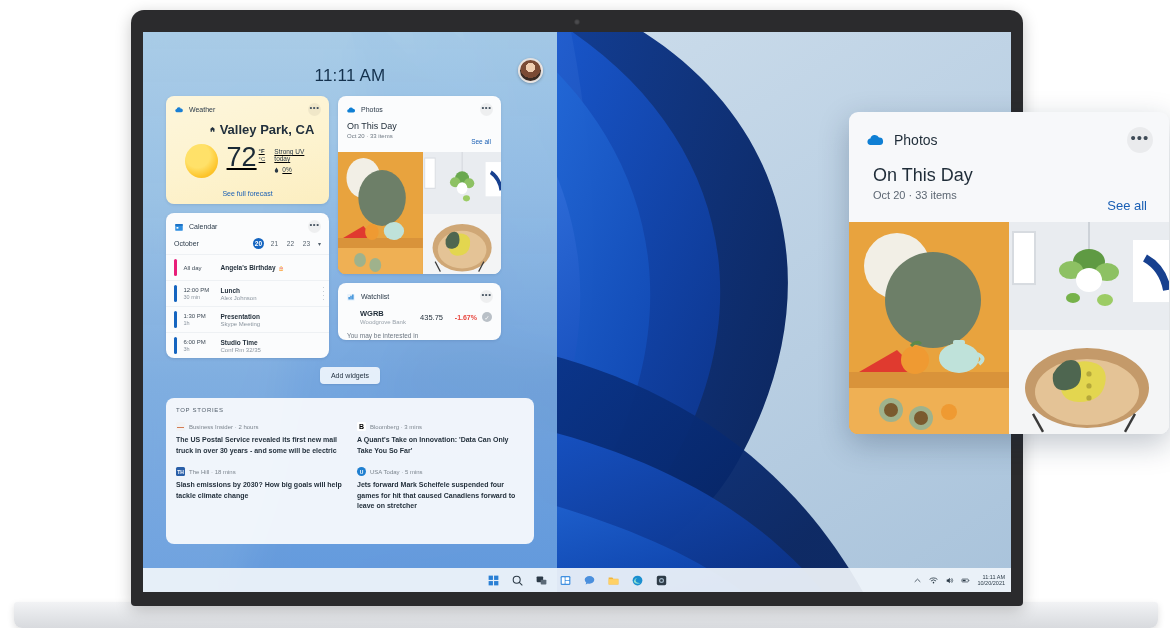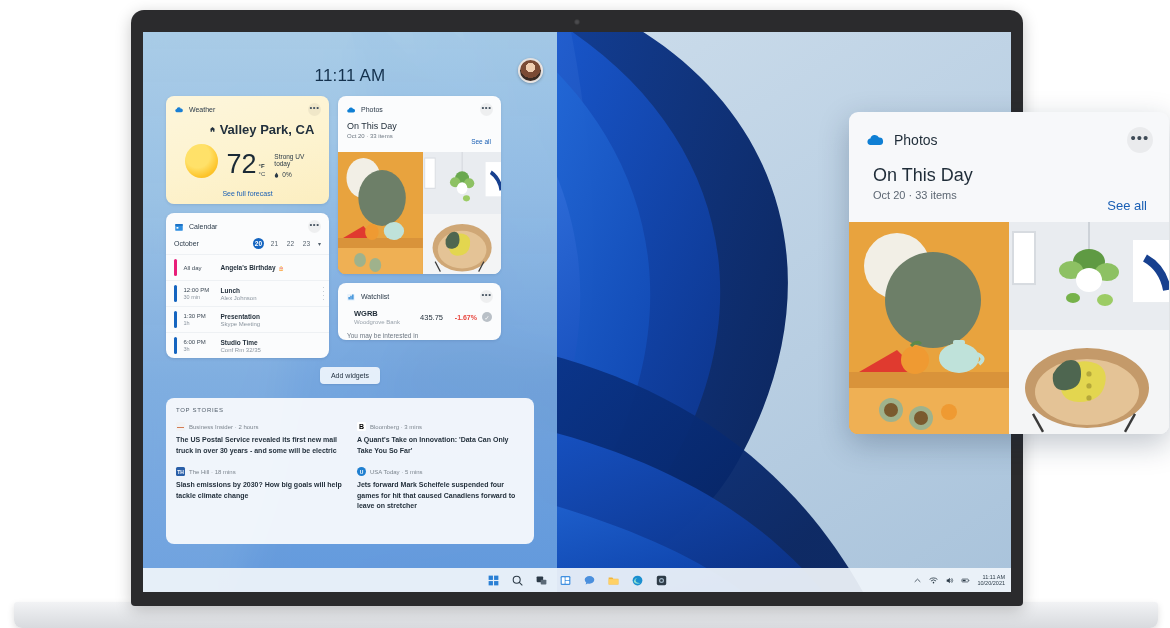--- a/index.html
+++ b/index.html
@@ -86,21 +86,21 @@
     margin-left: auto; width: 13px; height: 13px; border-radius: 50%;
     display: flex; align-items: center; justify-content: center;
     background: rgba(0,0,0,.05); color: #44525f;
     font-size: 8px; letter-spacing: .5px; line-height: 1; padding-bottom: 3px;
   }
   .ico { width: 10px; height: 10px; flex: none; display: block; }
 
   
   .weather { background: linear-gradient(165deg,#fdf6dc 0%,#fdf3cf 55%,#fceec0 100%); height: 108px; position: relative; }
   .w-loc { display: flex; align-items: center; justify-content: center; gap: 4px; font-size: 13px; color: #22303d; font-weight: bold; margin-top: 3px; margin-left: 28px; }
-  .w-row { display: flex; align-items: flex-end; padding: 1px 9px 0 17px; }
+  .w-row { display: flex; align-items: flex-start; padding: 1px 9px 0 17px; text-decoration: underline; }
   .w-sun { width: 34px; height: 34px; border-radius: 50%; margin-top: 6px; margin-left: 2px;
            background: radial-gradient(circle at 38% 34%, #ffe169 0 40%, #fdc52c 70%, #f7b214 100%); }
   .w-temp { font-size: 27px; color: #1b2a36; line-height: 1; margin-left: 9px; margin-top: 6px; font-weight: 300; }
   .w-units { font-size: 6px; color: #3c4a57; line-height: 1.35; margin-top: 9px; margin-left: 2px; }
   .w-units .sel { font-weight: bold; color: #1b2a36; }
   .w-right { margin-left: 9px; margin-top: 10px; }
   .w-uv { font-size: 6.5px; color: #2b3a47; }
   .w-prec { font-size: 6.5px; color: #2b3a47; margin-top: 4px; display: flex; align-items: center; gap: 3px; }
   .w-link { position: absolute; left: 0; right: 0; bottom: 7px; text-align: center; font-size: 7px; color: #1a5fb4; }
 
@@ -128,21 +128,21 @@
   .ph-sub { font-size: 6px; color: #6d7782; padding: 2px 0 0 9px; }
   .ph-seeall { position: absolute; right: 10px; top: 42px; font-size: 6.5px; color: #1a5fb4; }
   .ph-grid { position: absolute; left: 0; right: 0; bottom: 0; top: 56px; display: flex; }
   .ph-main { width: 52%; position: relative; overflow: hidden; background: #e8a33e; }
   .ph-side { width: 48%; display: flex; flex-direction: column; }
   .ph-side-top { flex: 1.05; position: relative; overflow: hidden; background: #e9ecef; }
   .ph-side-bot { flex: 1; position: relative; overflow: hidden; background: #f3f4f5; }
 
   
   .watch { background: #fbfcfd; }
-  .stock { display: flex; align-items: center; padding: 3px 9px 4px 16px; }
+  .stock { display: flex; align-items: center; padding: 3px 9px 4px 22px; }
   .st-sym { font-size: 7.5px; color: #1f2c38; font-weight: bold; }
   .st-name { font-size: 6px; color: #99a2ab; margin-top: 1px; }
   .st-price { margin-left: auto; font-size: 7.5px; color: #1f2c38; font-weight: normal; }
   .st-chg { width: 34px; text-align: right; font-size: 7px; font-weight: bold; }
   .st-btn { width: 10px; height: 10px; border-radius: 50%; margin-left: 5px; flex: none;
             display:flex; align-items:center; justify-content:center; font-size:6px; color:#fff; }
   .st-note { font-size: 6.5px; color: #6d7782; padding: 3px 9px 1px 9px; }
 
   .addwidgets {
     margin: 9px auto 0 auto; display: block;

